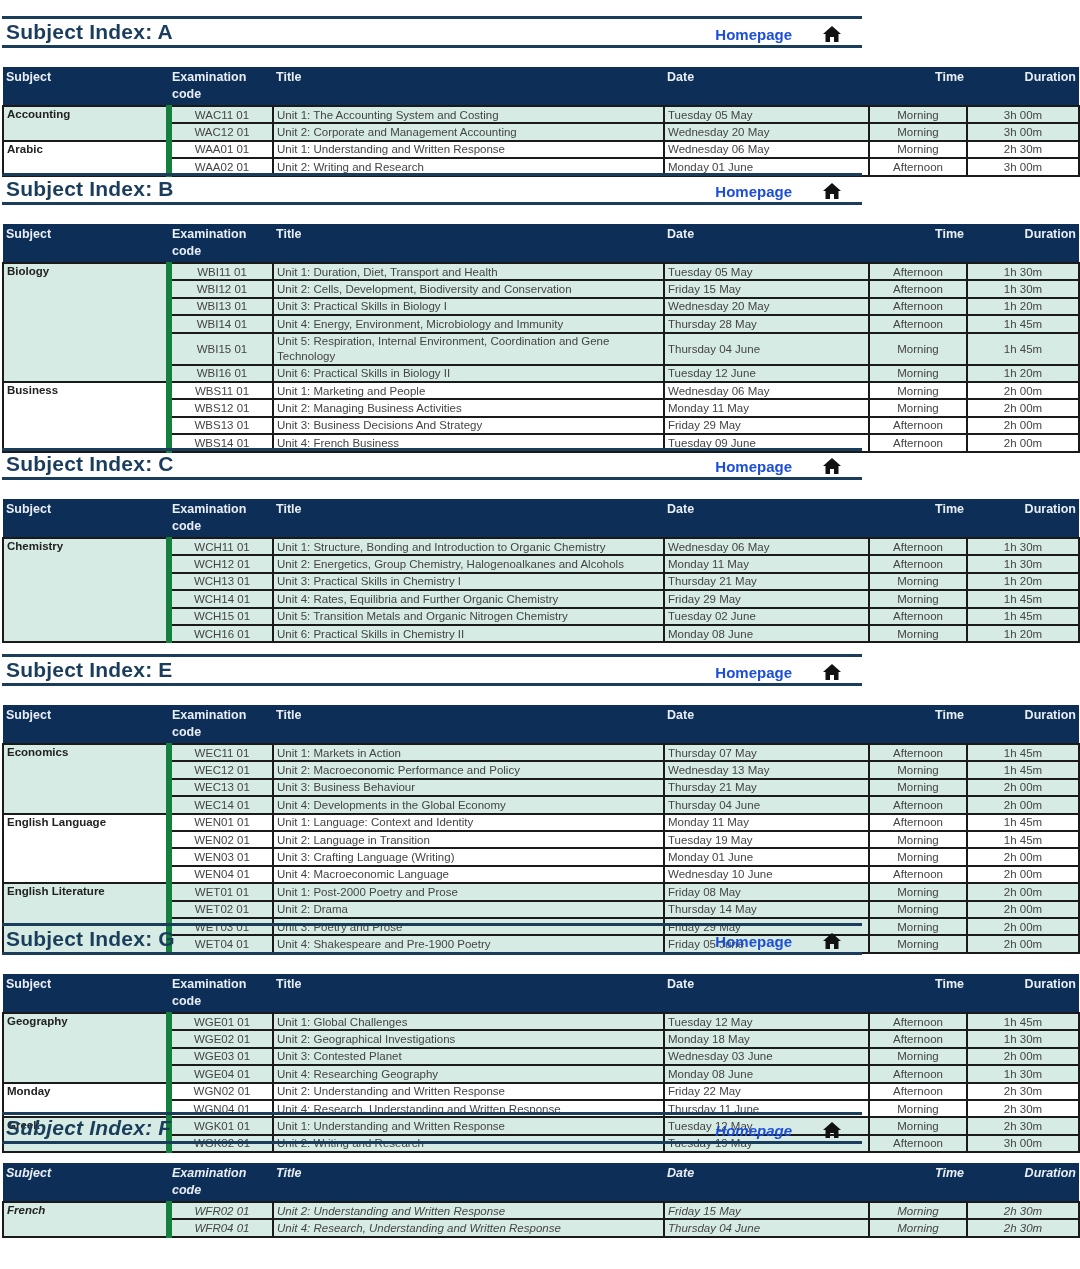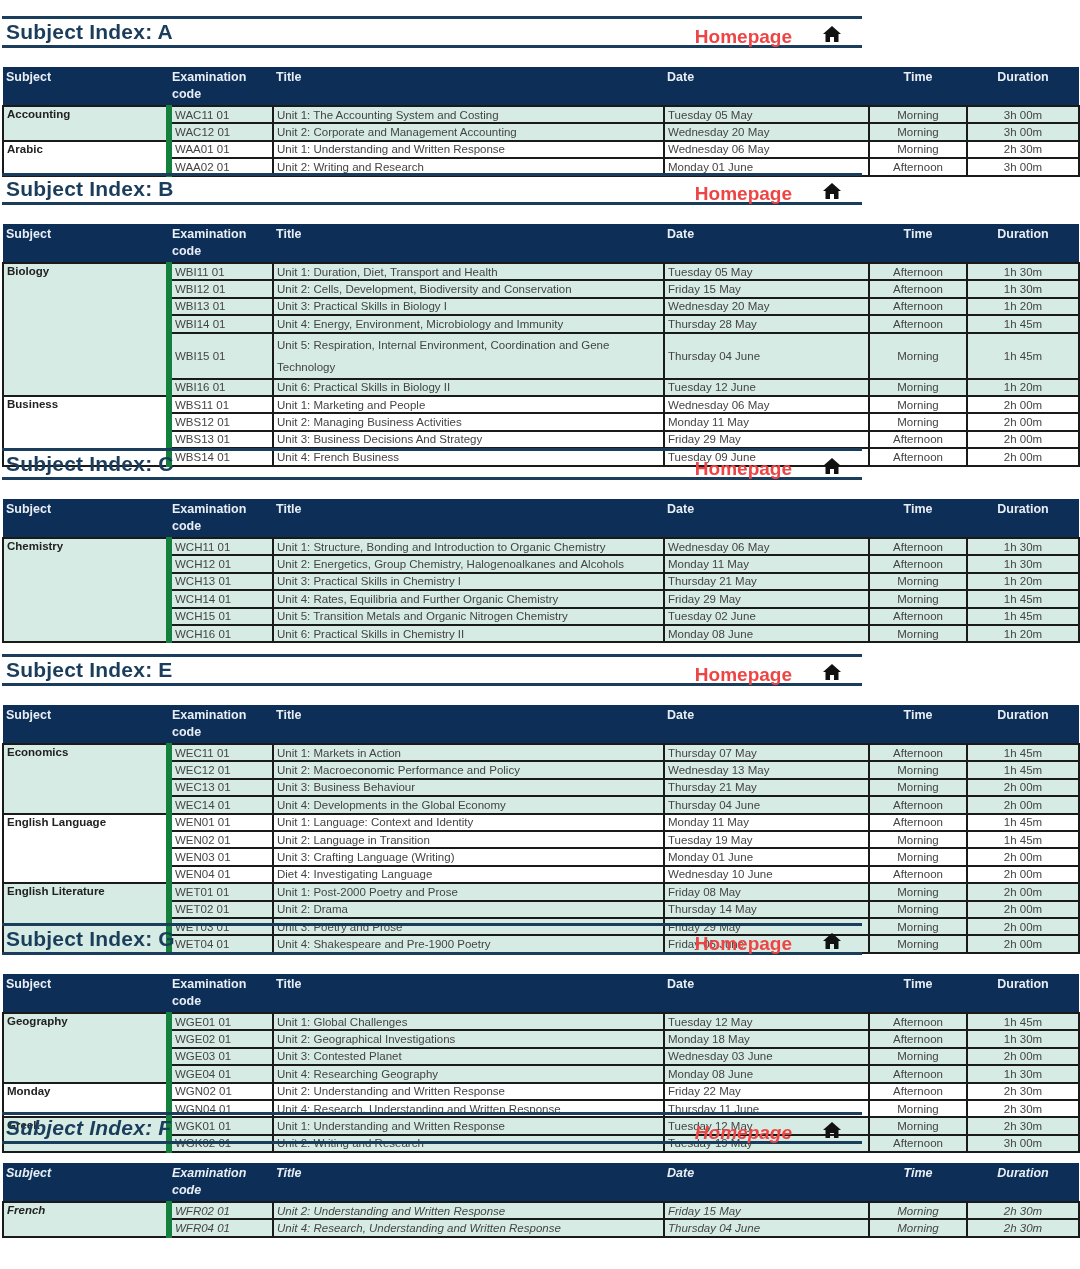--- a/index.html
+++ b/index.html
@@ -12,44 +12,44 @@
     border-top: 3px solid #1b3d5c;
     border-bottom: 3px solid #1b3d5c;
     margin: 0 2px;
   }
   .sec-title {
     position: absolute; left: 4px; top: 1px;
     font-size: 21px; font-weight: bold; color: #1b3d5c; letter-spacing: 0.2px;
   }
   .home-link {
     position: absolute; right: 70px; top: 7px;
-    font-size: 19px; font-weight: bold; color: #ef4444;
+    font-size: 15px; font-weight: bold; color: #1d4ed8;
     text-decoration: none; cursor: pointer;
   }
   .home-icon { position: absolute; right: 20px; top: 6px; width: 20px; height: 18px; cursor: pointer; }
 
   table.exam {
     position: absolute; left: 2px; width: 1076px;
     border-collapse: collapse; table-layout: fixed;
     font-size: 11.5px;
   }
   table.exam th {
     background: #0d2f57; color: #e8eef5; font-weight: bold;
     text-align: left; vertical-align: top;
     padding: 2px 3px; font-size: 12.5px; line-height: 17px; height: 36px;
   }
-  table.exam th.c { text-align: center; }
+  table.exam th.c { text-align: right; }
   table.exam td {
     border: 2px solid #1a1a1a; padding: 0 3px; height: 17.4px; line-height: 14px;
     color: #444; white-space: nowrap;
   }
   table.exam td.subj { font-weight: bold; color: #222; vertical-align: top; border-right: 6px solid #15803d; }
-  table.exam td.code { }
+  table.exam td.code { text-align: center; }
   table.exam td.time, table.exam td.dur { text-align: center; }
-  table.exam td.title.wrap { white-space: normal; line-height: 22px; }
+  table.exam td.title.wrap { white-space: normal; line-height: 15px; }
   tr.shade td { background: #d6ebe4; }
   tr.plain td { background: #ffffff; }
 </style>
 </head>
 <body>
 
 <div id="doc">
     <div class="section" style="top: 16px;">
       <div class="sec-header">
         <span class="sec-title">Subject Index: A</span>
@@ -362,21 +362,21 @@
           </tr>
           <tr class="plain">
             <td class="code">WEN03 01</td>
             <td class="title">Unit 3: Crafting Language (Writing)</td>
             <td class="date">Monday 01 June</td>
             <td class="time">Morning</td>
             <td class="dur">2h 00m</td>
           </tr>
           <tr class="plain">
             <td class="code">WEN04 01</td>
-            <td class="title">Diet 4: Investigating Language</td>
+            <td class="title">Unit 4: Macroeconomic Language</td>
             <td class="date">Wednesday 10 June</td>
             <td class="time">Afternoon</td>
             <td class="dur">2h 00m</td>
           </tr>
           <tr class="shade">
             <td class="subj" rowspan="4">English Literature</td>
             <td class="code">WET01 01</td>
             <td class="title">Unit 1: Post-2000 Poetry and Prose</td>
             <td class="date">Friday 08 May</td>
             <td class="time">Morning</td>

